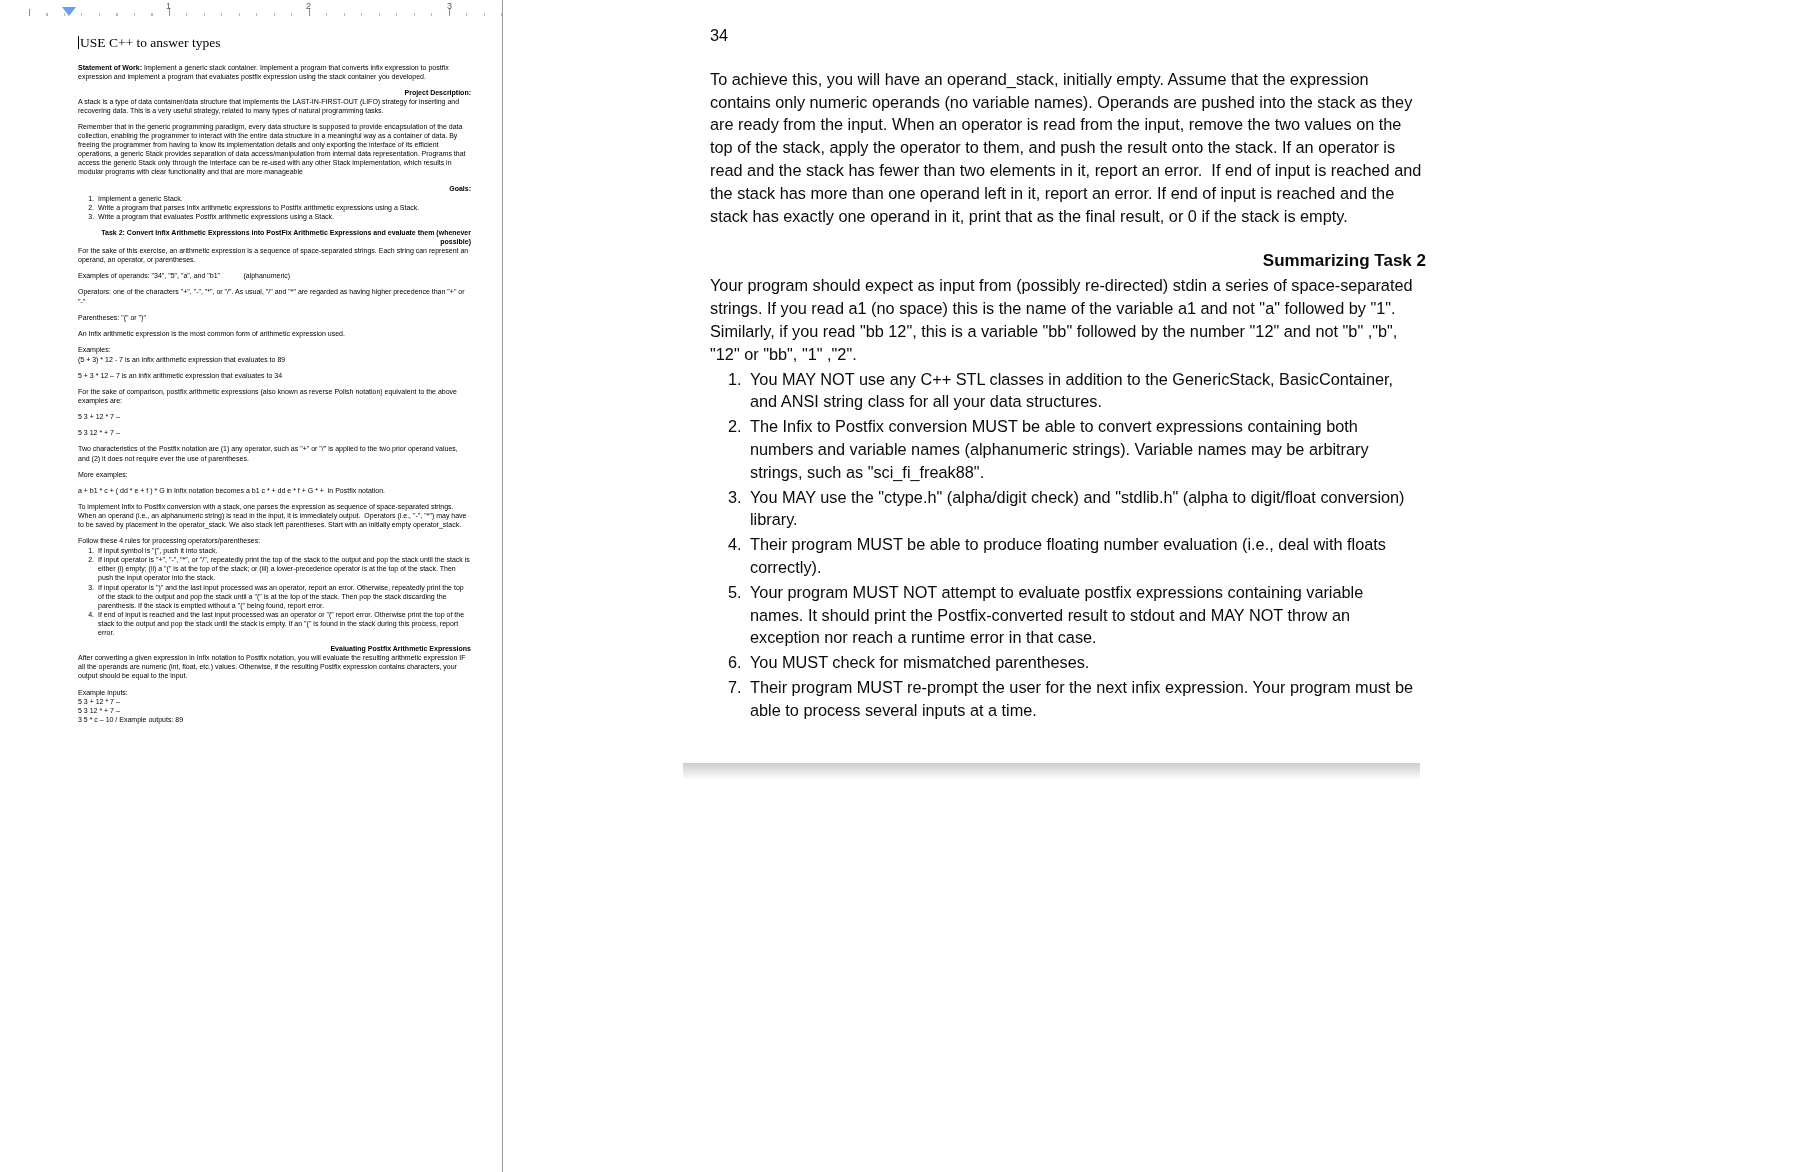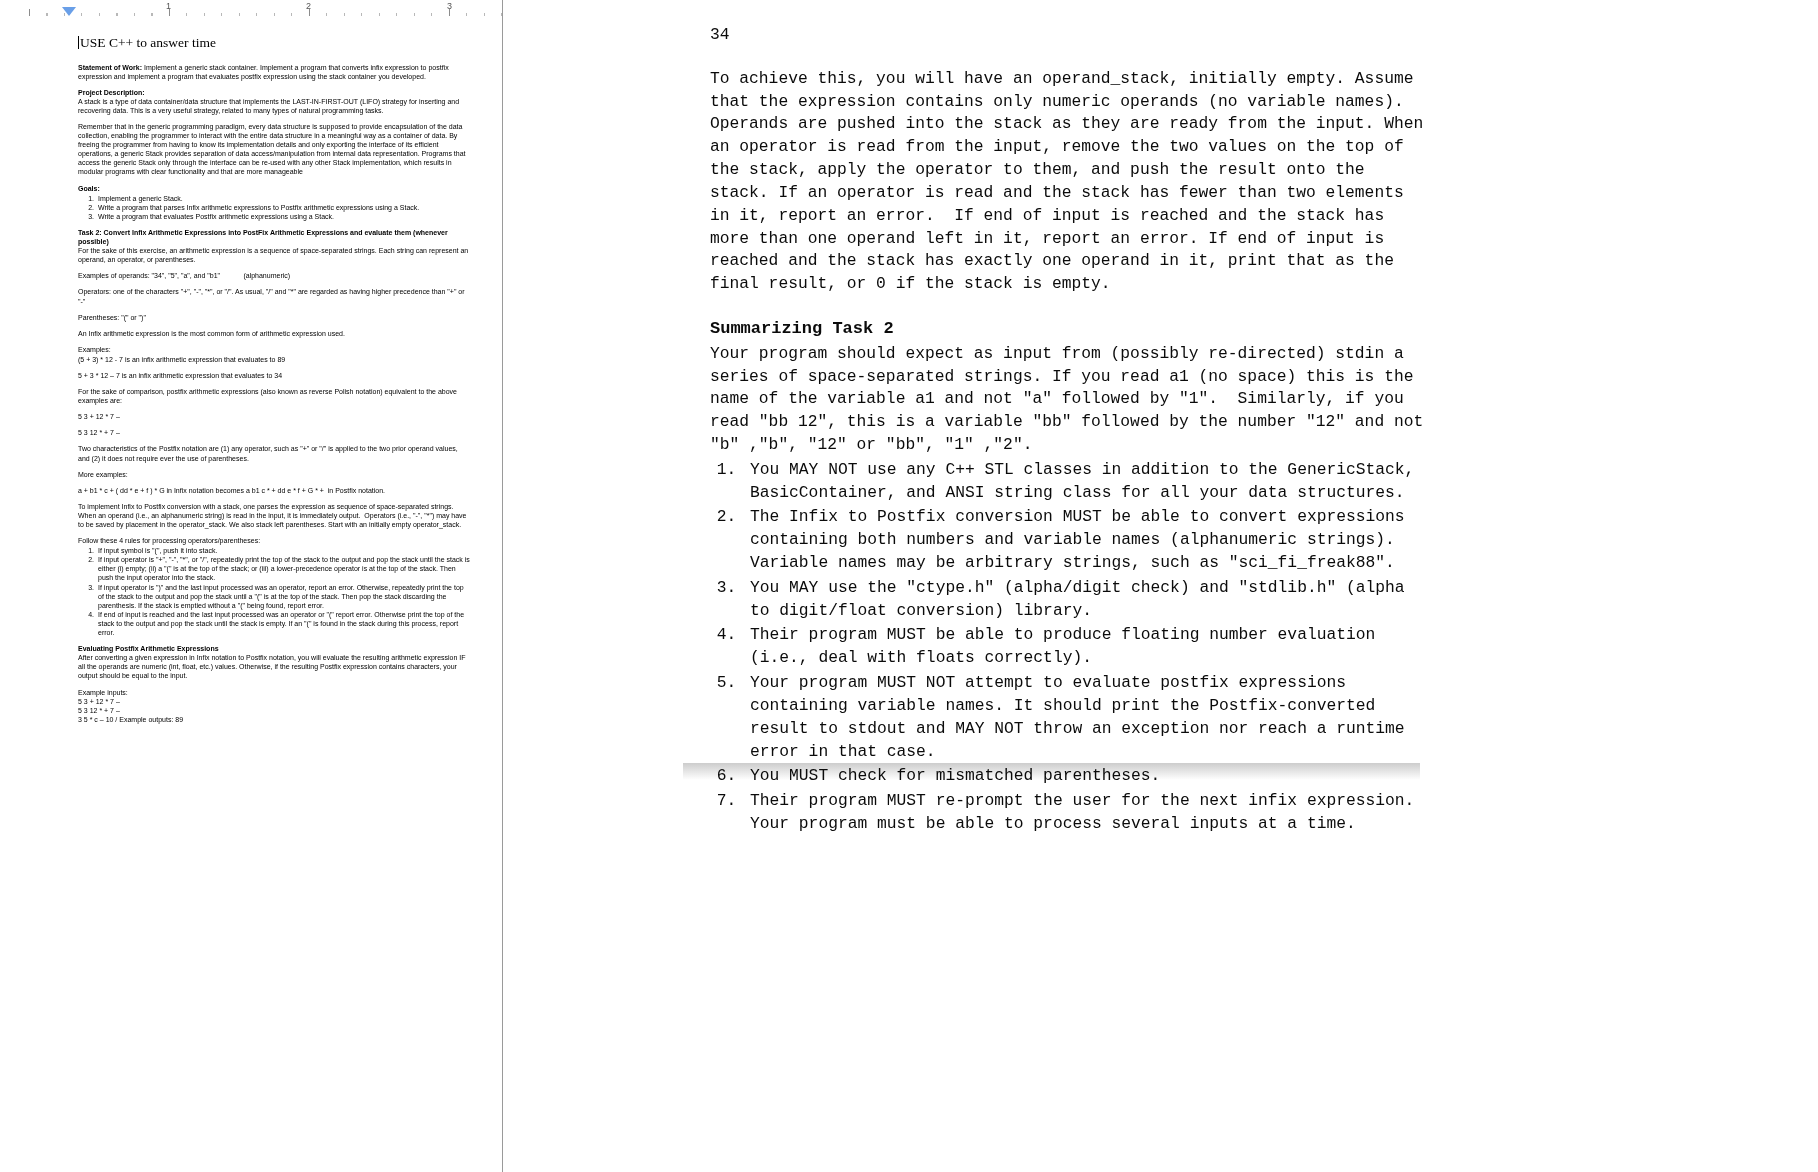--- a/index.html
+++ b/index.html
@@ -64,40 +64,40 @@
     width:1px; height:13px;
     background:#000;
     vertical-align:-2px;
     margin-right:1px;
   }
 
   .blk { margin-top:7px; white-space:pre-wrap; }
   .blk:first-child { margin-top:0; }
   .blk.plain { margin-top:0; }
   .blk.tight { margin-top:1px; }
-  .blk.heading { font-weight:bold; }
+  .blk.heading { font-weight:bold;text-align:right; }
   .blk.lead b { font-weight:bold; }
 
   .left-content ol.olist { margin:1px 0 0 0; padding-left:18px; }
   .left-content ol.olist li { margin:0; padding-left:2px; }
   .left-content .blk.olist { margin-top:1px; }
 
   
   .right-panel {
     position:absolute; left:503px; top:0;
     width:1315px; height:1172px;
     background:#ffffff;
   }
   .right-content {
     position:absolute; left:207px; top:24px;  
     width:716px;
     font-size:16.3px; line-height:1.4;
     color:#0b0b0b;
   }
-  .right-content .blk { margin-top:21px;font-family:Liberation Mono, monospace; }
+  .right-content .blk { margin-top:21px; }
   .right-content .blk:first-child { margin-top:0; }
   .right-content .blk.plain { margin-top:0; }
   .right-content .blk.tight { margin-top:2px; }
   .right-content .blk.heading { font-weight:bold; font-size:17px; }
   .right-content ol.olist { margin:2px 0 0 0; padding-left:36px; }
   .right-content ol.olist li { margin:0 11px 2px 0; padding-left:4px; }
 
   .page-shadow {
     position:absolute; left:180px; top:763px; 
     width:737px; height:17px;
@@ -112,21 +112,21 @@
   <div class="left-panel">
     <div class="ruler">
       <div class="ticks"></div>
       <span class="rnum n1">1</span>
       <span class="rnum n2">2</span>
       <span class="rnum n3">3</span>
       <div class="indent-marker"></div>
     </div>
     <div class="left-content">
       <div class="doc-title-row">
-        <span class="caret"></span><span class="doc-title">USE C++ to answer time</span>
+        <span class="caret"></span><span class="doc-title">USE C++ to answer types</span>
       </div>
       <div id="left-blocks">
           <div class="blk para lead"><b>Statement of Work:</b><span> Implement a generic stack container. Implement a program that converts infix expression to postfix expression and implement a program that evaluates postfix expression using the stack container you developed.</span></div>
           <div class="blk heading">Project Description:</div>
           <div class="blk plain">A stack is a type of data container/data structure that implements the LAST-IN-FIRST-OUT (LIFO) strategy for inserting and recovering data. This is a very useful strategy, related to many types of natural programming tasks.</div>
           <div class="blk para">Remember that in the generic programming paradigm, every data structure is supposed to provide encapsulation of the data collection, enabling the programmer to interact with the entire data structure in a meaningful way as a container of data. By freeing the programmer from having to know its implementation details and only exporting the interface of its efficient operations, a generic Stack provides separation of data access/manipulation from internal data representation. Programs that access the generic Stack only through the interface can be re-used with any other Stack implementation, which results in modular programs with clear functionality and that are more manageable</div>
           <div class="blk heading">Goals:</div>
           <ol class="blk olist"><li>Implement a generic Stack.</li><li>Write a program that parses Infix arithmetic expressions to Postfix arithmetic expressions using a Stack.</li><li>Write a program that evaluates Postfix arithmetic expressions using a Stack.</li></ol>
           <div class="blk heading">Task 2: Convert Infix Arithmetic Expressions into PostFix Arithmetic Expressions and evaluate them (whenever possible)</div>
           <div class="blk plain">For the sake of this exercise, an arithmetic expression is a sequence of space-separated strings. Each string can represent an operand, an operator, or parentheses.</div>

